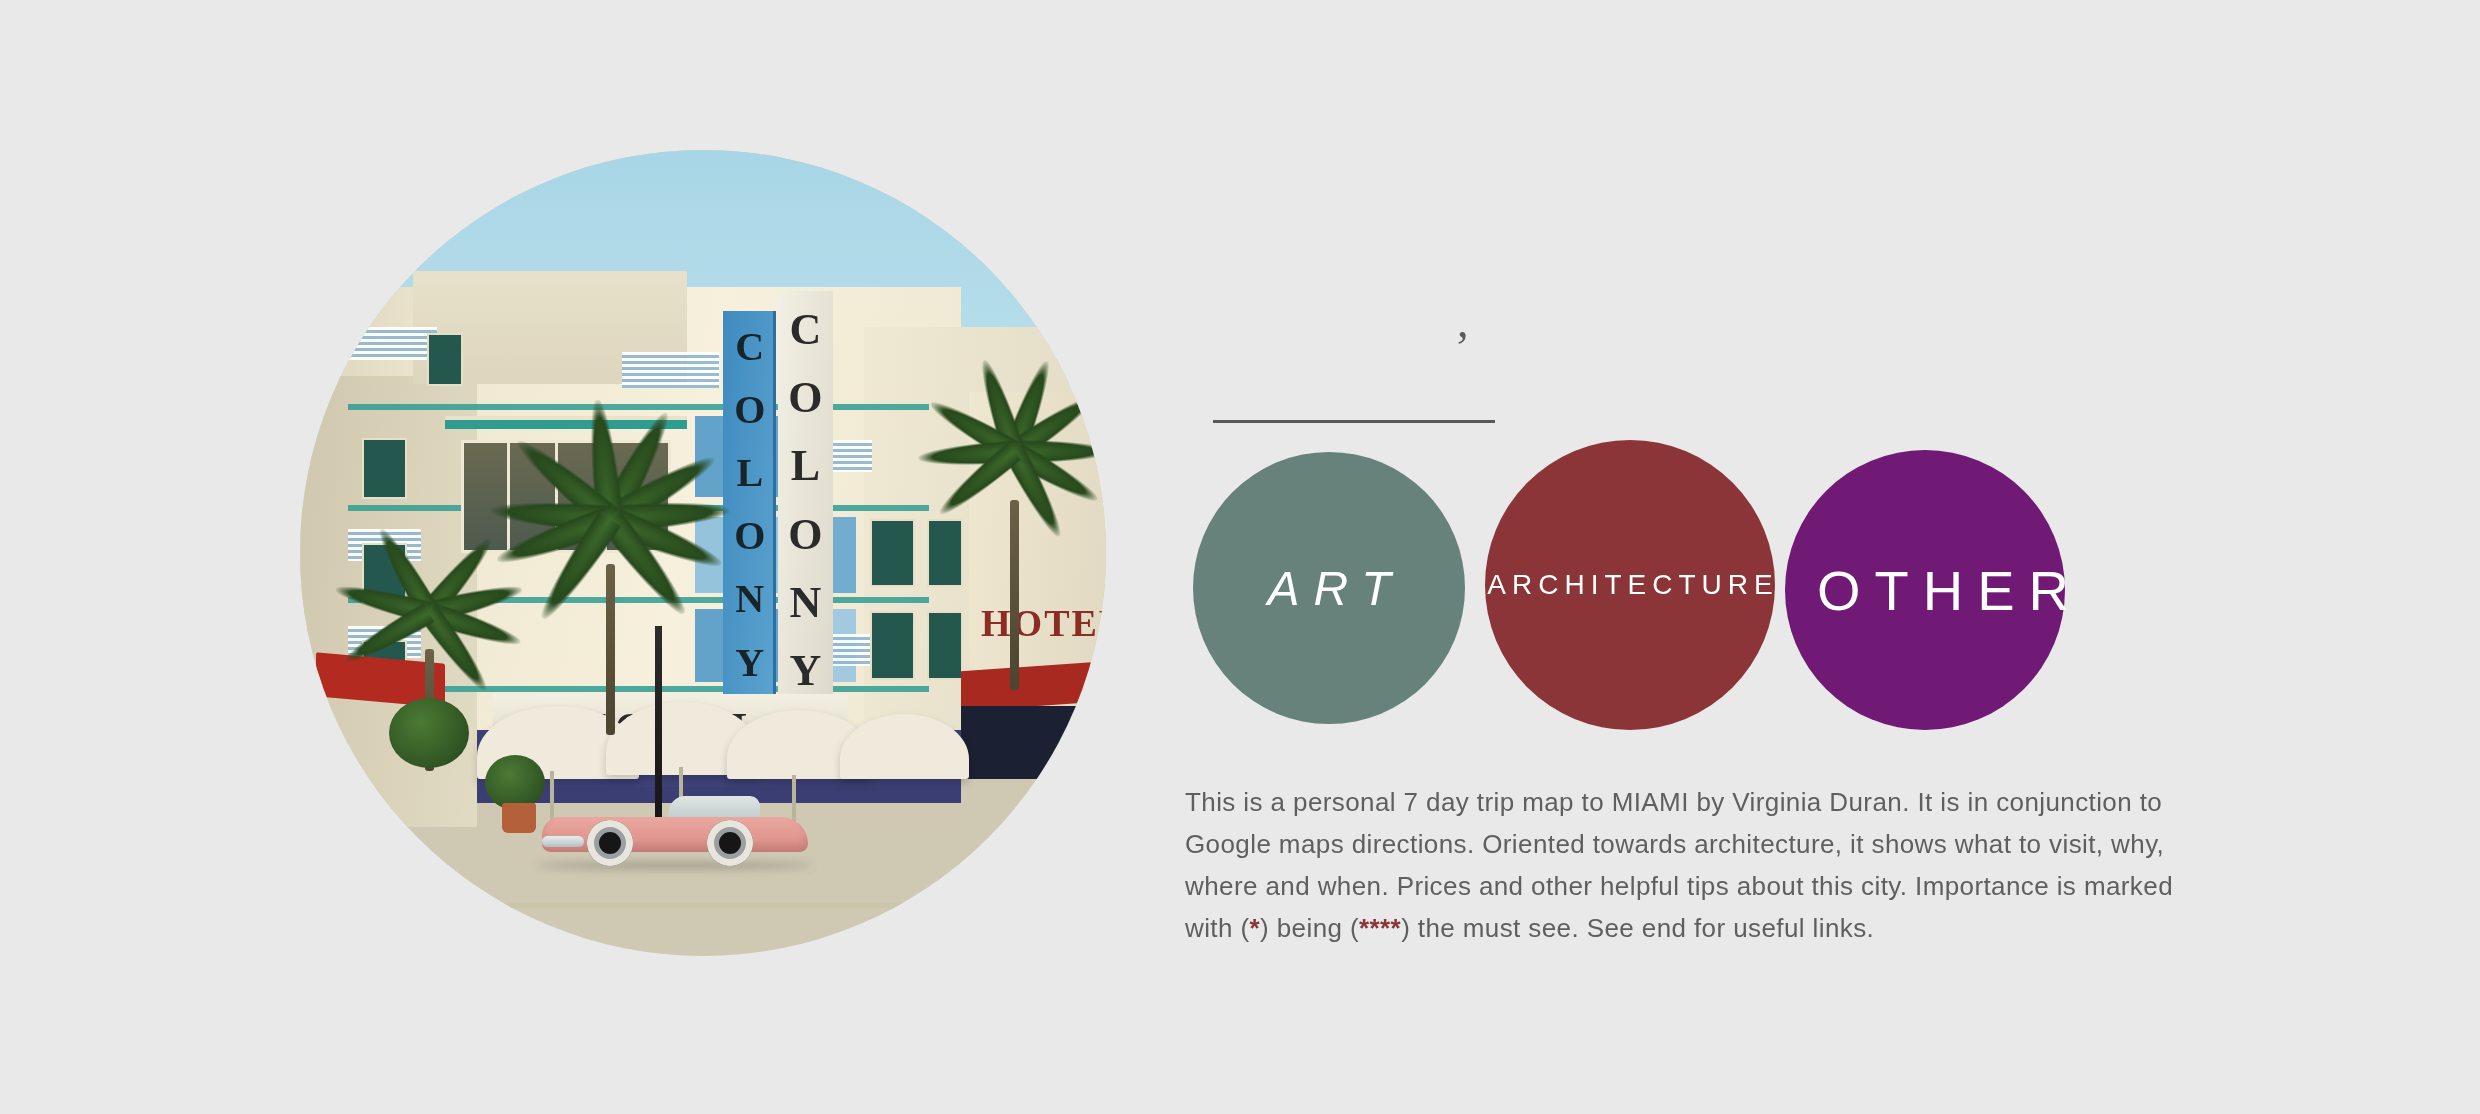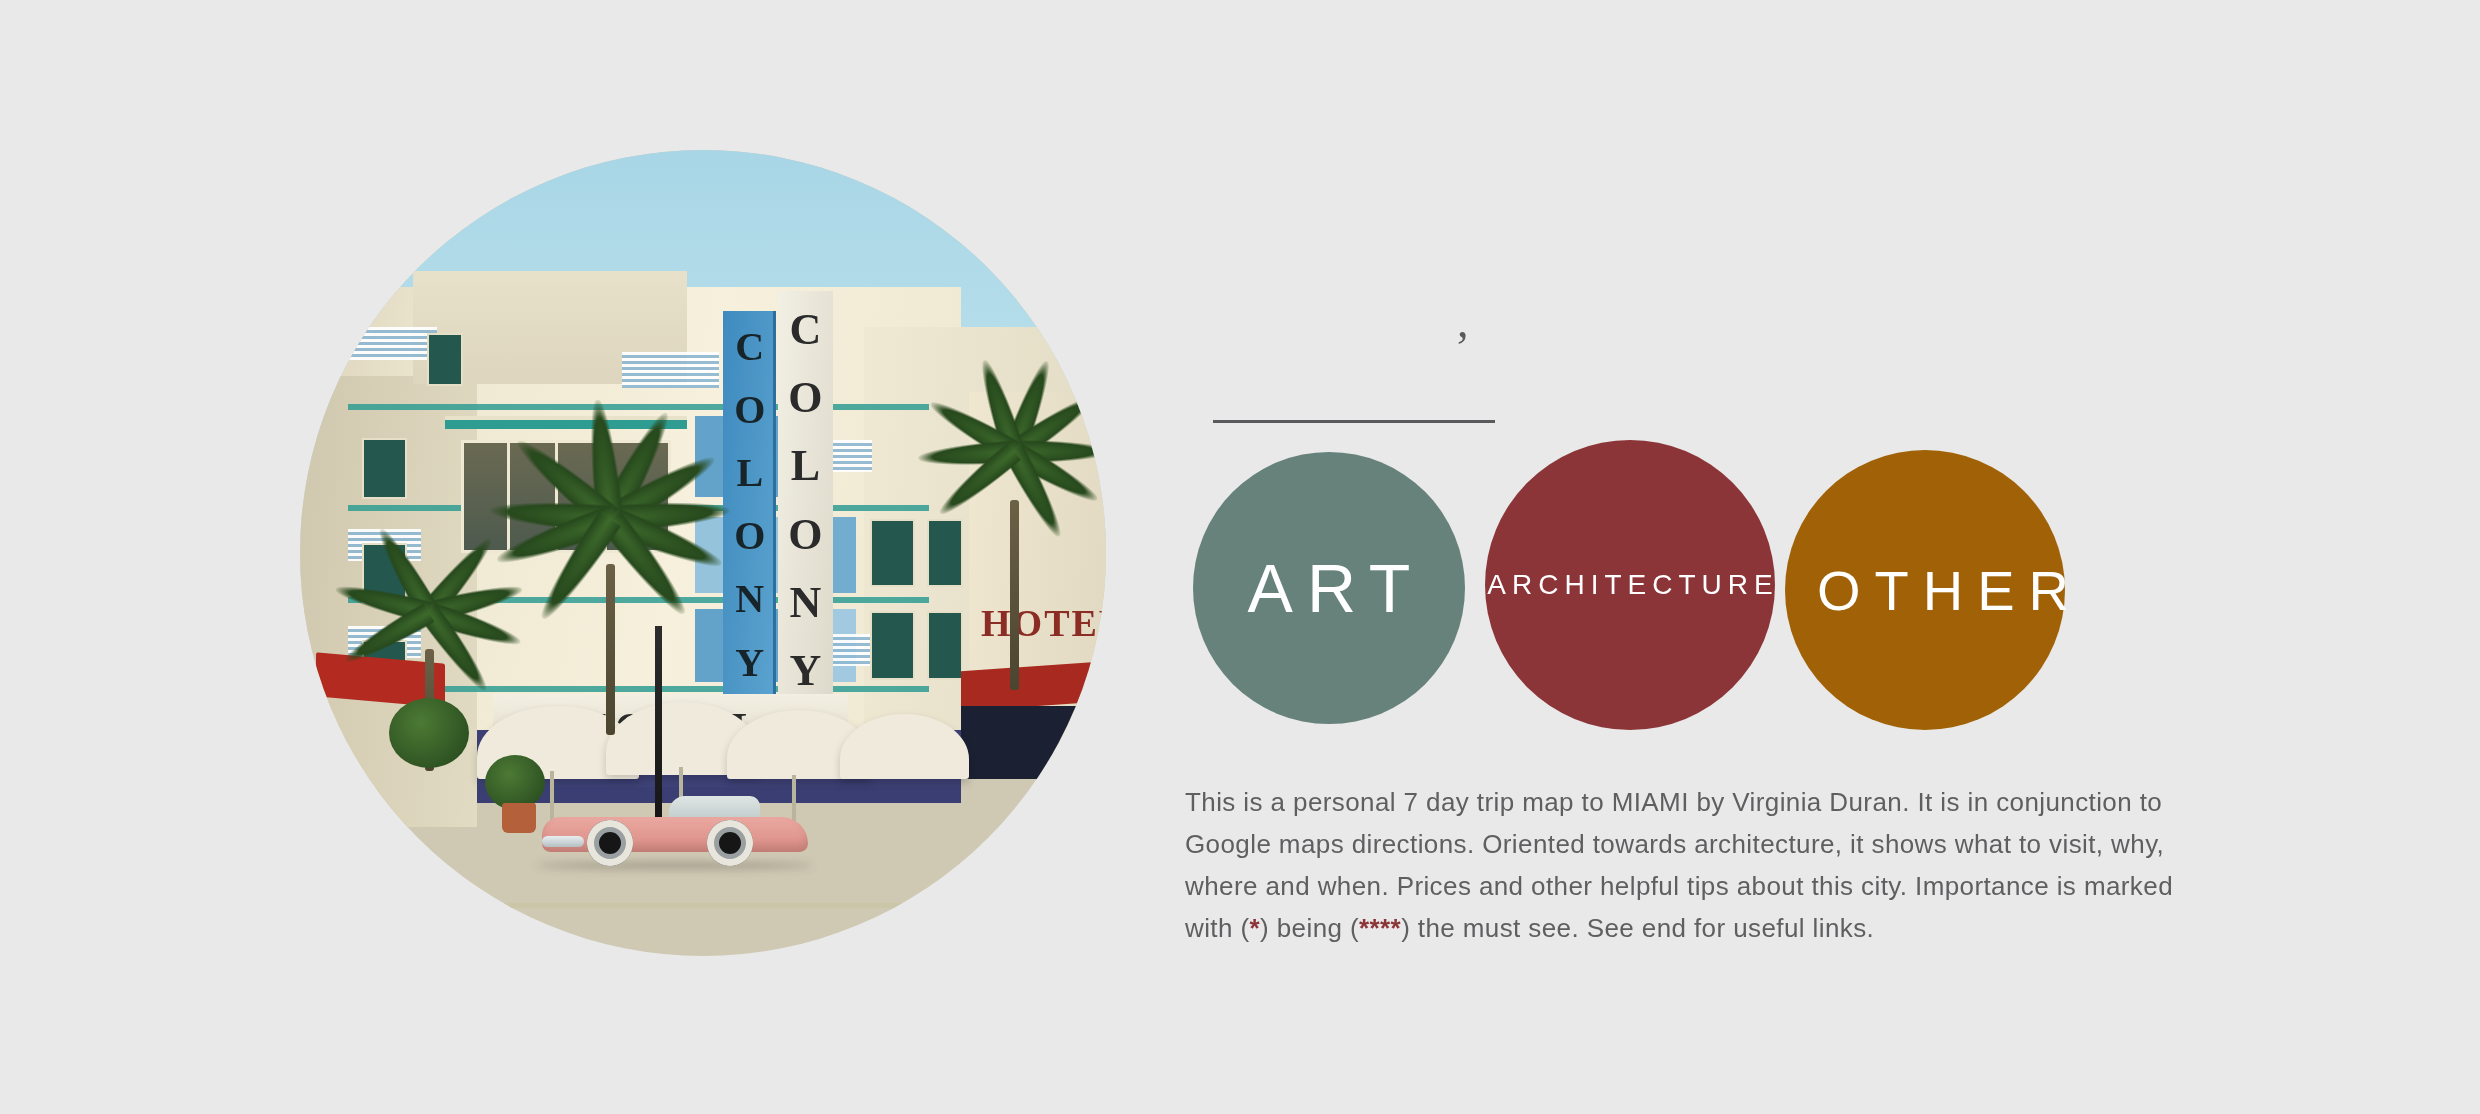--- a/index.html
+++ b/index.html
@@ -172,21 +172,21 @@
     line-height:1;white-space:nowrap;
   }
   .love-underline{position:absolute;left:28px;top:420px;width:282px;height:3px;background:#5a5a5c;}
 
   
   .circles{position:absolute;left:0;top:440px;width:1180px;height:290px;}
   .circ{position:absolute;border-radius:50%;
         display:flex;align-items:center;justify-content:center;}
   .circ span{color:#ffffff;font-family:"Liberation Sans",sans-serif;font-weight:300;white-space:nowrap;}
   .circ-art{left:8px;top:12px;width:272px;height:272px;}
-  .circ-art span{font-size:68px;letter-spacing:14px;text-indent:14px;}
+  .circ-art span{font-size:48px;letter-spacing:14px;text-indent:14px;font-style:italic;}
   .circ-arch{left:300px;top:0px;width:290px;height:290px;}
   .circ-arch span{font-size:28px;letter-spacing:6px;text-indent:6px;}
   .circ-other{left:600px;top:10px;width:280px;height:280px;}
   .circ-other span{font-size:56px;letter-spacing:14px;text-indent:14px;
        position:relative;left:18px;}
 
   
   .para{
     position:absolute;left:0px;top:755px;width:1040px;
     font-family:"Liberation Sans",sans-serif;
@@ -350,21 +350,21 @@
     <div class="title-comma">,</div>
     <div class="love-underline"></div>
 
     <div class="circles">
       <div class="circ circ-art" style="background:#67827a">
         <span>ART</span>
       </div>
       <div class="circ circ-arch" style="background:#8c3538">
         <span>ARCHITECTURE</span>
       </div>
-      <div class="circ circ-other" style="background:#a16207">
+      <div class="circ circ-other" style="background:#701a75">
         <span>OTHER</span>
       </div>
     </div>
 
     <p class="para"><span>This is a personal 7 day trip map to MIAMI by Virginia Duran. It is in conjunction to Google maps directions. Oriented towards architecture, it shows what to visit, why, where and when. Prices and other helpful tips about this city. Importance is marked with (</span><span class="star">*</span><span>) being (</span><span class="star">****</span><span>) the must see. See end for useful links.</span></p>
 
   </div>
 </div>
 
 </body></html>

